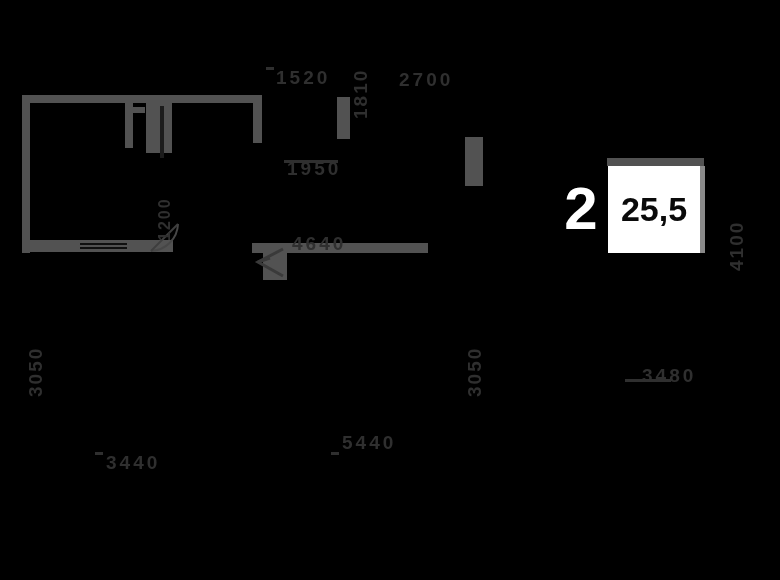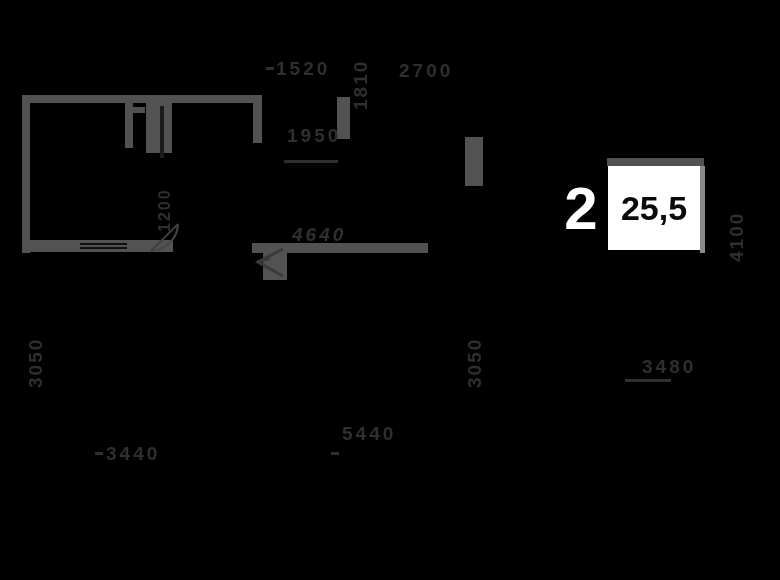--- a/index.html
+++ b/index.html
@@ -5,35 +5,35 @@
   html,body{margin:0;padding:0;background:#000;}
   #canvas{
     position:relative;width:780px;height:580px;background:#000;overflow:hidden;
     font-family:"Liberation Sans", sans-serif;
   }
   .wall{position:absolute;background:#525252;}
   .wall.light{background:#8a8a8a;}
   
   .dim{
     position:absolute;color:#2f2f2f;font-weight:700;font-size:19px;
-    letter-spacing:3px;white-space:nowrap;line-height:1;
+    letter-spacing:3px;white-space:nowrap;line-height:1;margin-top:9px;
   }
   .dim.small{font-size:16px;letter-spacing:2px;}
   .dim.vert{
     writing-mode:vertical-rl;transform:rotate(180deg);letter-spacing:2px;
   }
   .tick{position:absolute;background:#2f2f2f;}
   
   #room-count{
     position:absolute;left:558px;top:181px;width:46px;height:56px;
     color:#ffffff;font-size:60px;font-weight:700;line-height:56px;text-align:center;
   }
   #info-card{
     position:absolute;left:608px;top:166px;width:92px;height:87px;
-    background:#ffffff;display:flex;flex-direction:column;
+    background:#ffffff;display:flex;
   }
   .card-row{
     flex:1;display:flex;align-items:center;justify-content:center;
     color:#0a0a0a;font-size:34px;font-weight:700;letter-spacing:0px;
   }
   .card-divider{height:3px;background:#000;}
   #overlay-svg{position:absolute;left:0;top:0;}
 </style>
 </head>
 <body>
@@ -64,26 +64,26 @@
     <line x1="162" y1="106" x2="162" y2="158" stroke="#1c1c1c" stroke-width="4"></line>
   </svg>
 
   <span class="dim" style="left:276px;top:59px;">1520</span>
   <span class="tick" style="left:266px;top:67px;width:8px;height:3px;"></span>
 
   <span class="dim" style="left:399px;top:61px;">2700</span>
 
   <span class="dim vert" style="left:351px;top:58px;height:52px;">1810</span>
 
-  <span class="dim" style="left:287px;top:126px;">1950</span>
+  <span class="dim" style="left:287px;top:150px;">1950</span>
   <span class="tick" style="left:284px;top:160px;width:54px;height:3px;"></span>
 
   <span class="dim small vert" style="left:157px;top:190px;height:42px;">1200</span>
 
-  <span class="dim" style="left:292px;top:225px;font-style:italic;">4640</span>
+  <span class="dim" style="left:292px;top:225px;">4640</span>
 
   <span class="dim vert" style="left:26px;top:334px;height:54px;">3050</span>
 
   <span class="dim vert" style="left:465px;top:334px;height:54px;">3050</span>
 
   <span class="dim" style="left:642px;top:357px;">3480</span>
   <span class="tick" style="left:625px;top:379px;width:46px;height:3px;"></span>
 
   <span class="dim" style="left:106px;top:444px;">3440</span>
   <span class="tick" style="left:95px;top:452px;width:8px;height:3px;"></span>

